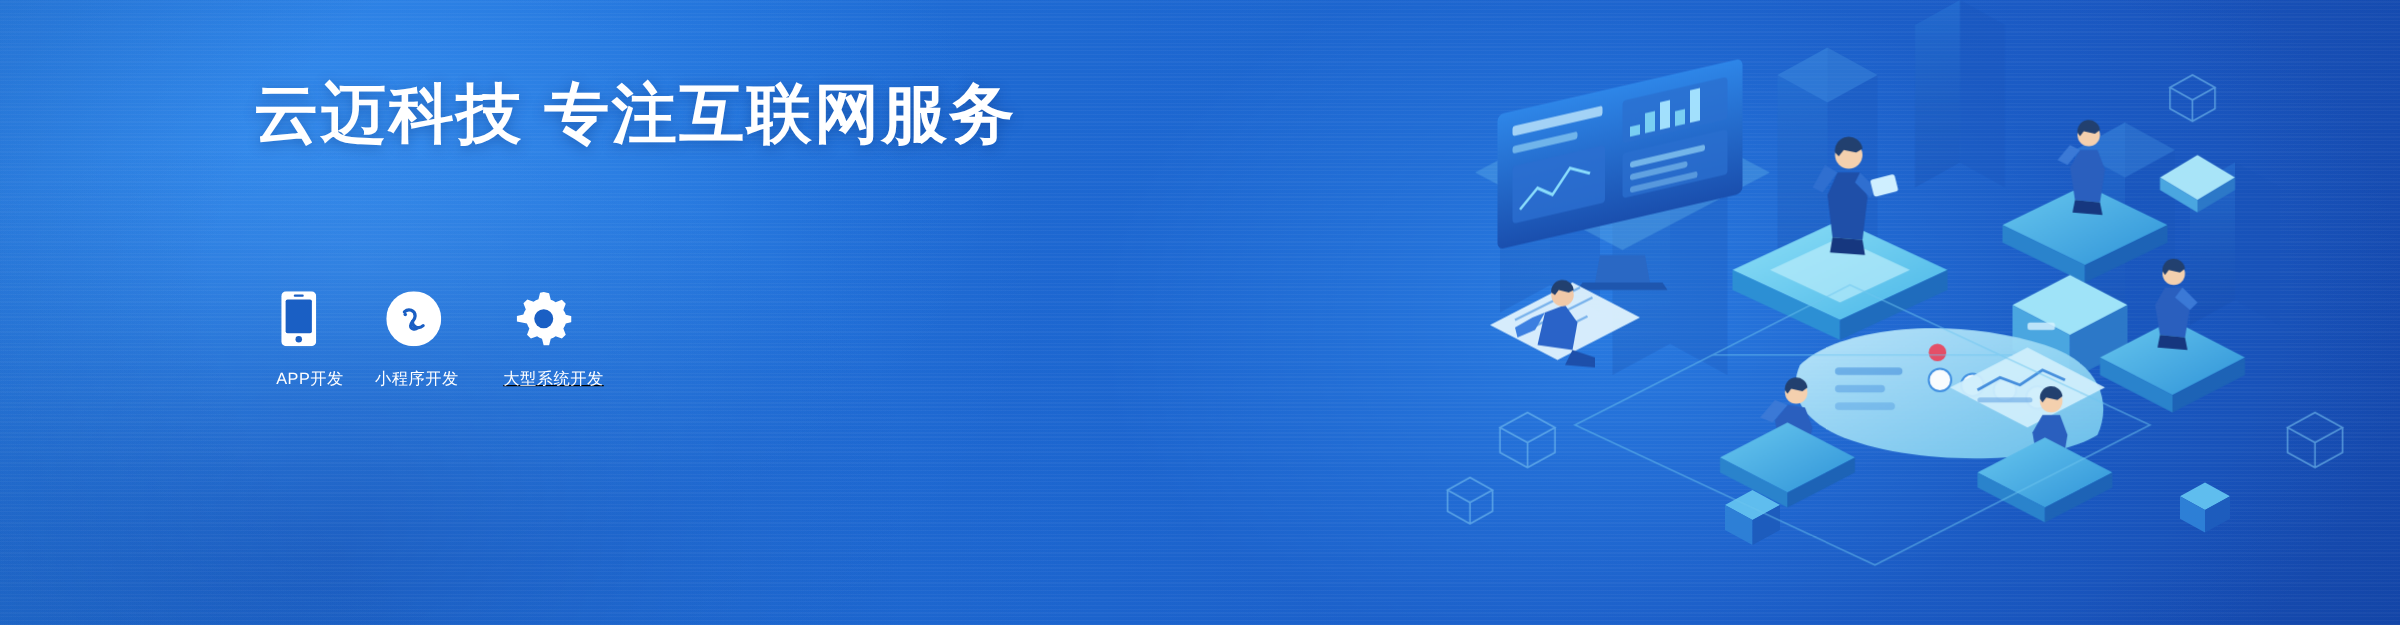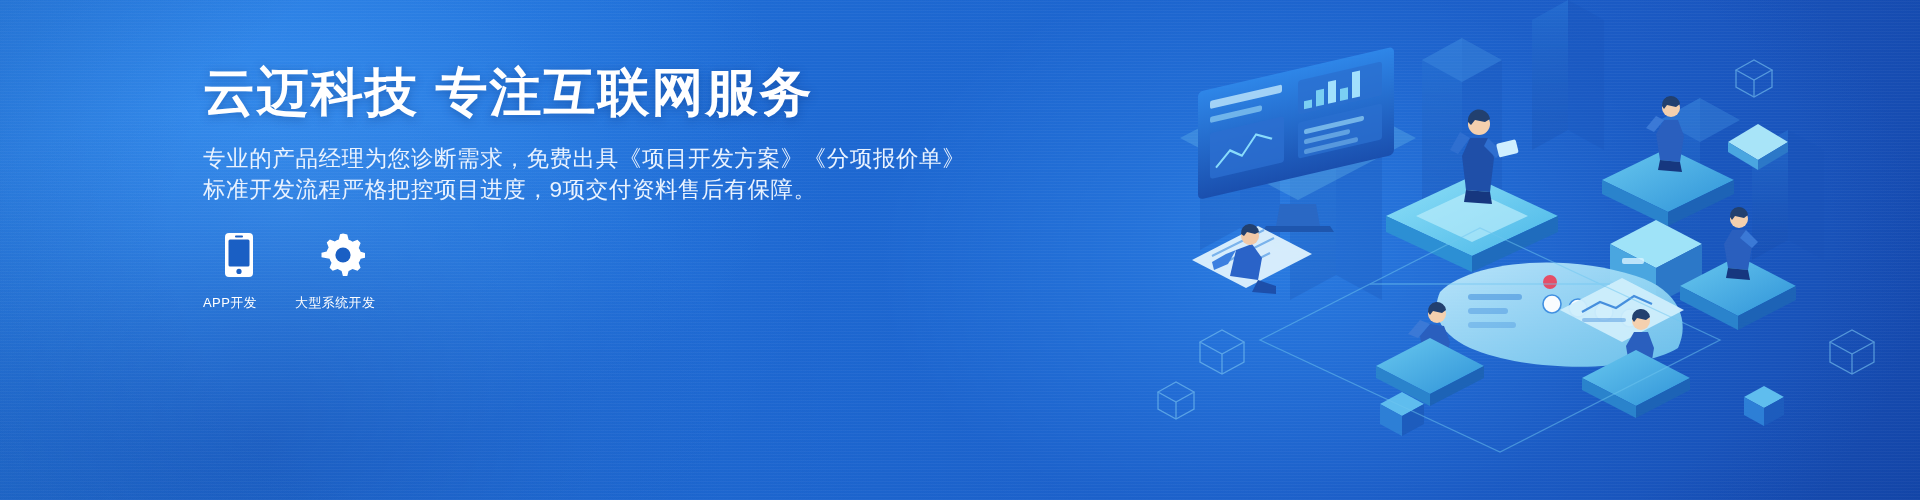--- a/index.html
+++ b/index.html
@@ -47,22 +47,22 @@
   .subs{margin-top:20px;}
   .subline{
     font-size:22.5px;line-height:31px;color:#eaf3ff;letter-spacing:0.6px;
     white-space:nowrap;font-weight:normal;
   }
 
   
   .services{
     position:absolute;left:203px;top:232px;display:flex;align-items:flex-start;z-index:30;
   }
-  .svc{width:72px;margin-right:20px;text-align:left;}
-  .svc:last-child{margin-right:0;}
+  .svc{width:72px;margin-right:20px;text-align:right;}
+  .svc:last-child{margin-right:0;text-decoration:underline;}
   .svc-icon{
     height:46px;display:flex;align-items:center;justify-content:center;margin-bottom:16px;
   }
   .svc-icon svg{display:block;}
   .svc-label{
     font-size:13px;color:#ffffff;letter-spacing:0.4px;white-space:nowrap;font-weight:normal;
   }
   .svc.w5{width:96px;}
   .svc.w4{width:78px;}
 
@@ -309,40 +309,47 @@
         <polygon points="0,16 30,34 30,44 0,26" fill="#4aa6e0"></polygon>
         <polygon points="60,16 30,34 30,44 60,26" fill="#2c78c8"></polygon>
       </g>
     </svg>
   </div>
 
   <div class="vign"></div>
 
   <div class="content">
     <div class="headline">云迈科技 专注互联网服务</div>
-    <div class="subs">
-      <div class="subline">专业的产品经理为您诊断需求，免费出具《项目开发方案》《分项报价单》</div>
-      <div class="subline">标准开发流程严格把控项目进度，9项交付资料售后有保障。</div>
-    </div>
   </div>
 
   <div class="services">
 
     <div class="svc">
       <div class="svc-icon">
         <svg width="28" height="44" viewBox="0 0 28 44" xmlns="http://www.w3.org/2000/svg">
           <rect x="0" y="0" width="28" height="44" rx="4" fill="#ffffff"></rect>
           <rect x="3.5" y="6.5" width="21" height="27" rx="1.5" fill="#1a5fc4"></rect>
           <rect x="10" y="2.6" width="8" height="1.8" rx="0.9" fill="#1a5fc4"></rect>
           <circle cx="14" cy="38.4" r="2.6" fill="#1a5fc4"></circle>
         </svg>
       </div>
       <div class="svc-label">APP开发</div>
     </div>
 
+    <div class="svc">
+      <div class="svc-icon">
+        <svg width="44" height="44" viewBox="0 0 44 44" xmlns="http://www.w3.org/2000/svg">
+          <circle cx="22" cy="22" r="22" fill="#ffffff"></circle>
+          <path d="M14.5 16.5c3.4-3.2 8.6-1.2 8.6 3.2 0 3.6-3.6 5.2-3.6 7.8 0 2.6 3.4 3.8 5.6 1.6" fill="none" stroke="#1a5fc4" stroke-width="2.6" stroke-linecap="round"></path>
+          <path d="M29.5 27.5c-3.4 3.2-8.6 1.2-8.6-3.2" fill="none" stroke="#1a5fc4" stroke-width="2.6" stroke-linecap="round"></path>
+          <circle cx="15.2" cy="18.5" r="1.4" fill="#1a5fc4"></circle>
+        </svg>
+      </div>
+      <div class="svc-label">小程序开发</div>
+    </div>
 
 
 
     <div class="svc w5">
       <div class="svc-icon">
         <svg width="44" height="44" viewBox="0 0 44 44" xmlns="http://www.w3.org/2000/svg">
           <path d="M22 0.5l4.3 1.1 1.3 5.2c1.4.45 2.7 1.1 3.9 1.95l5-1.9 3.1 3.1-1.9 5c.85 1.2 1.5 2.5 1.95 3.9l5.2 1.3v4.4l-5.2 1.3c-.45 1.4-1.1 2.7-1.95 3.9l1.9 5-3.1 3.1-5-1.9c-1.2.85-2.5 1.5-3.9 1.95l-1.3 5.2h-4.4l-1.3-5.2c-1.4-.45-2.7-1.1-3.9-1.95l-5 1.9-3.1-3.1 1.9-5c-.85-1.2-1.5-2.5-1.95-3.9L0.5 24.2v-4.4l5.2-1.3c.45-1.4 1.1-2.7 1.95-3.9l-1.9-5 3.1-3.1 5 1.9c1.2-.85 2.5-1.5 3.9-1.95l1.3-5.2z" fill="#ffffff"></path>
           <circle cx="22" cy="22" r="7.6" fill="#1a5fc4"></circle>
         </svg>
       </div>

